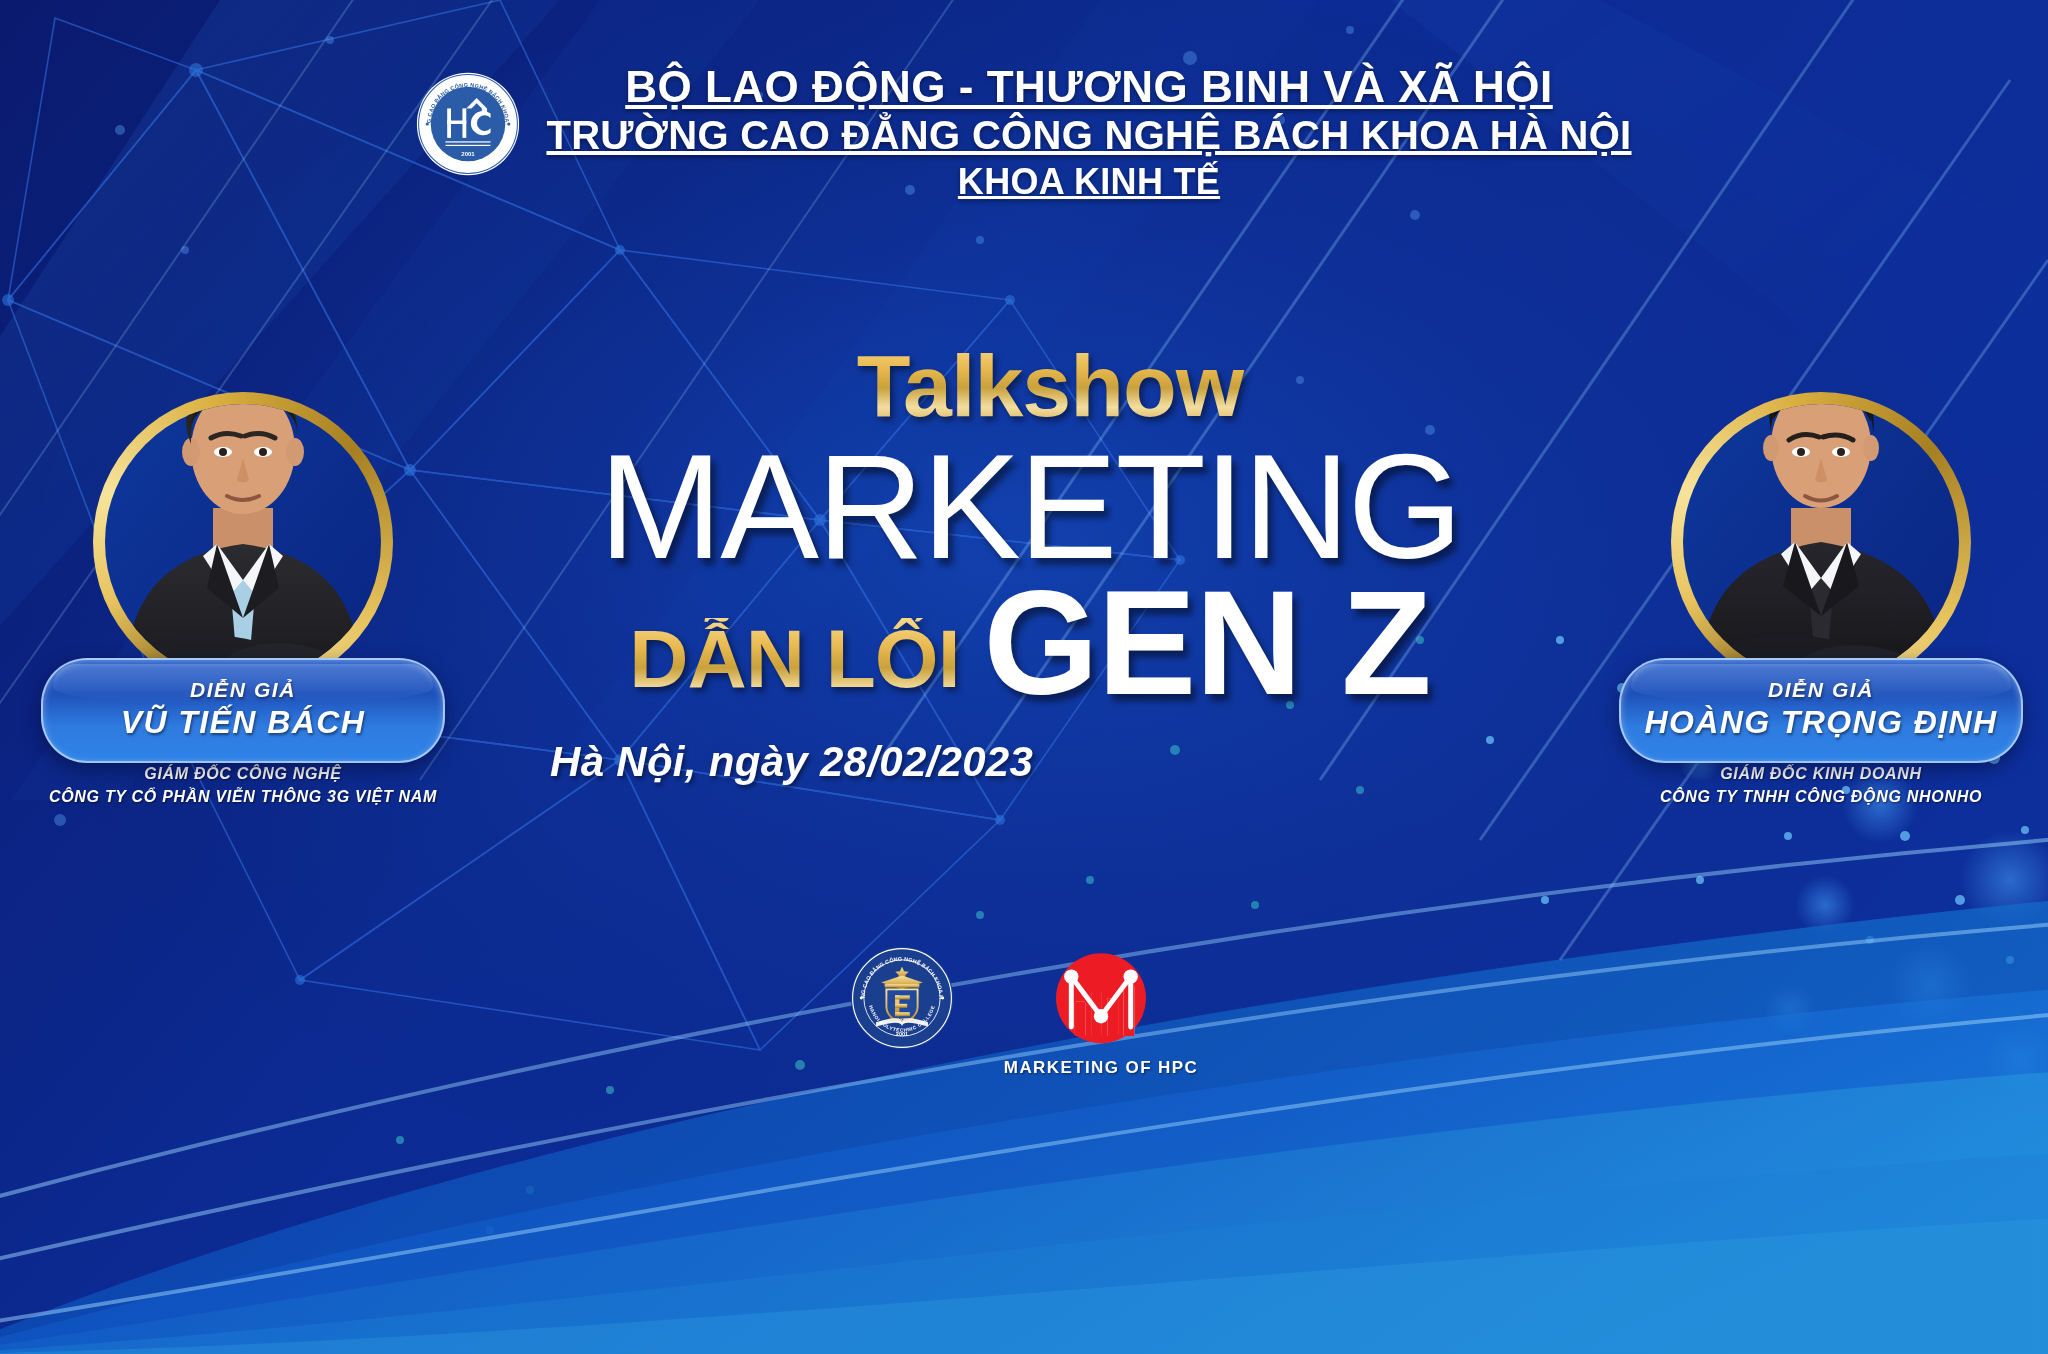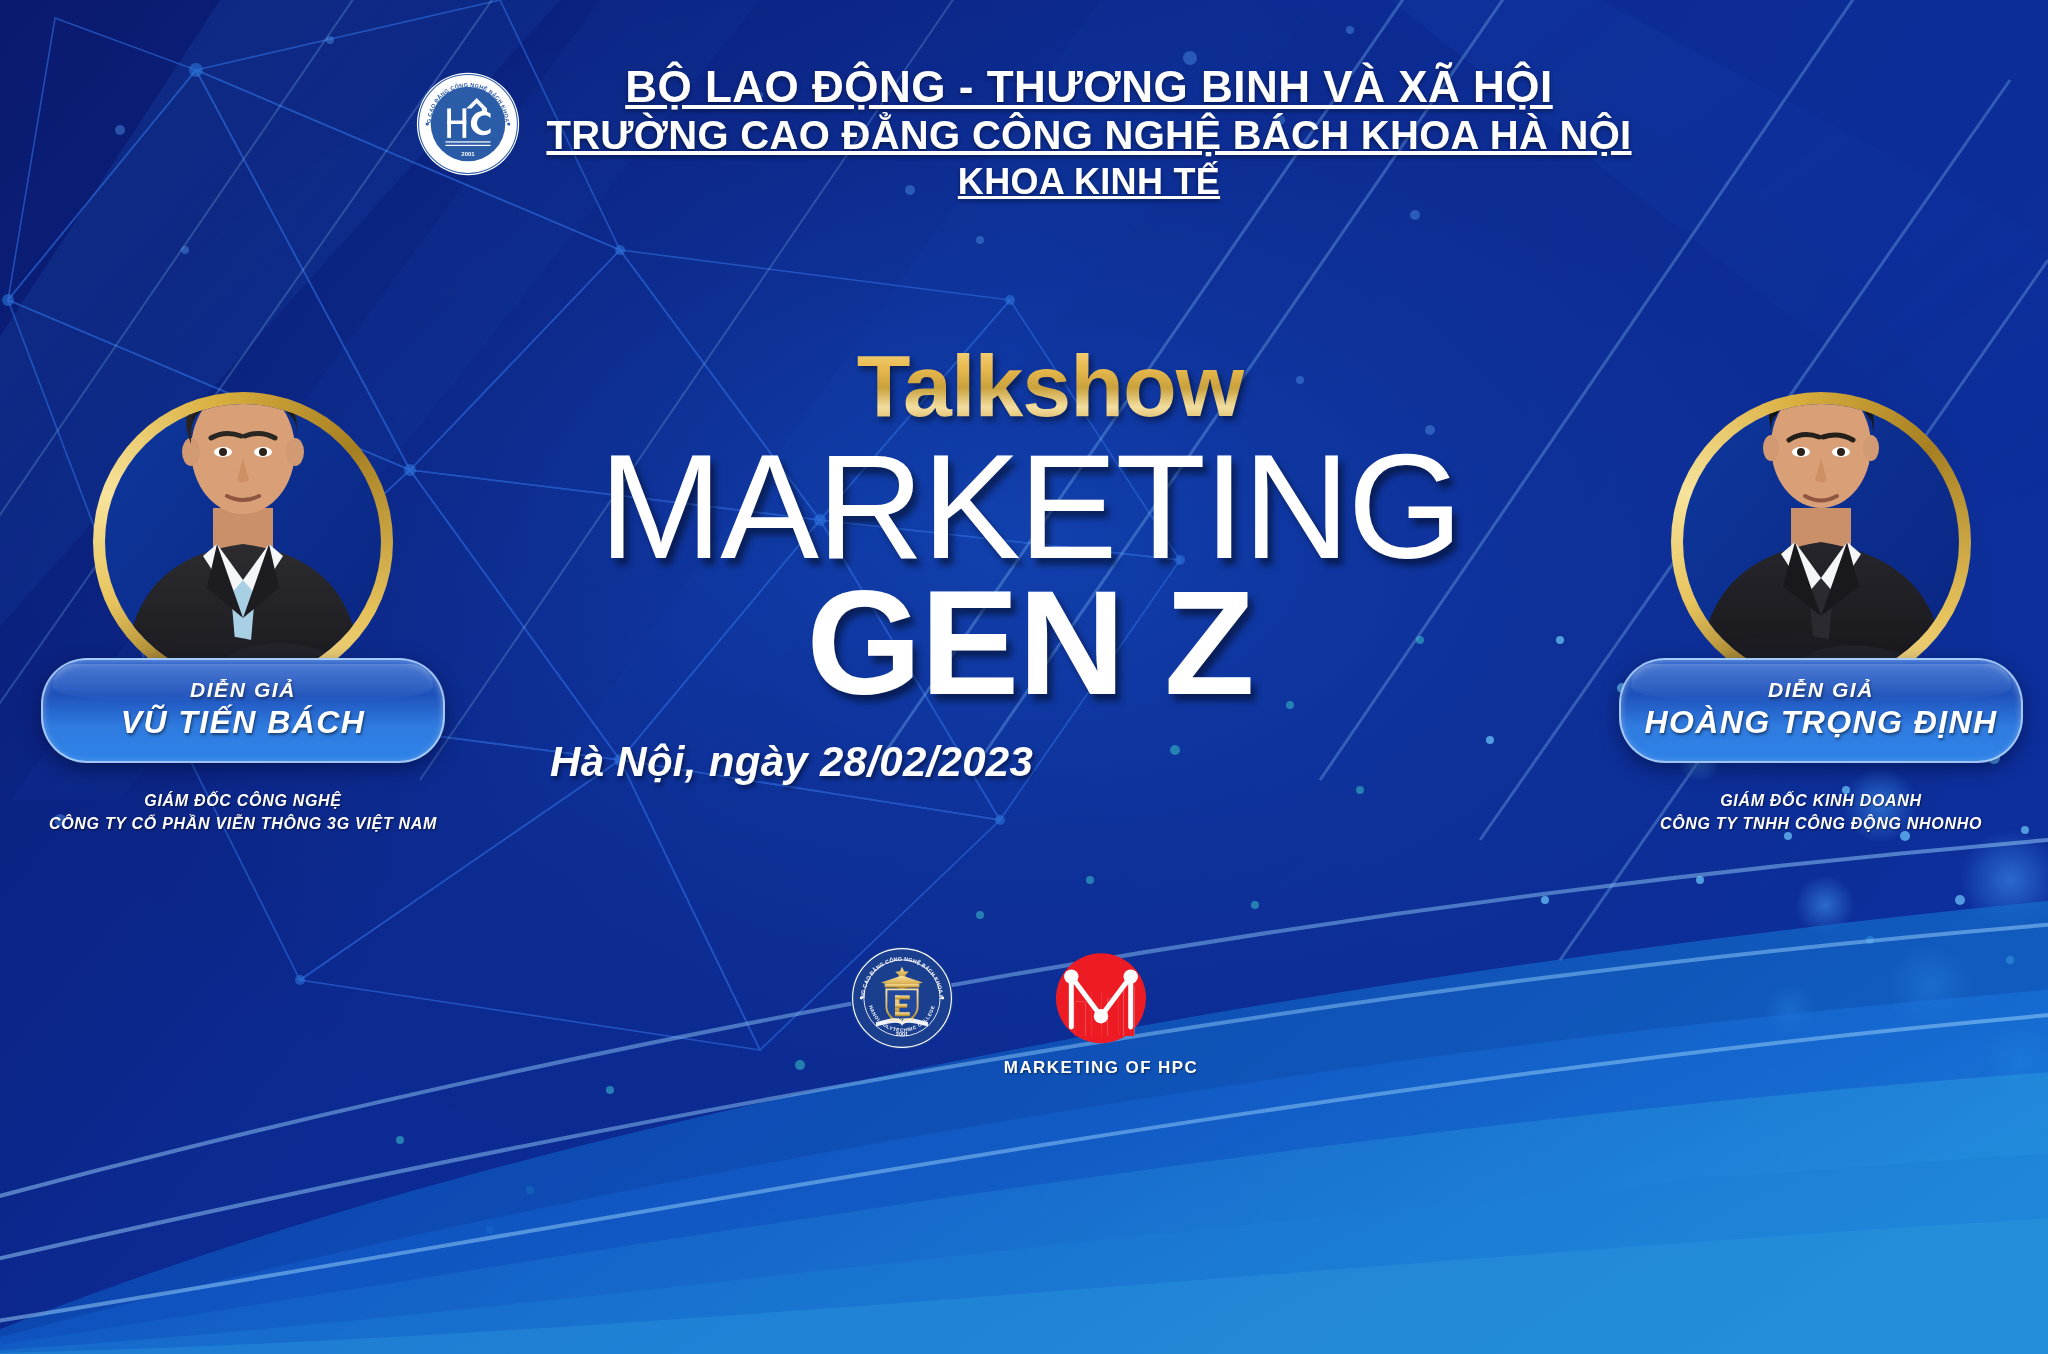--- a/index.html
+++ b/index.html
@@ -69,21 +69,21 @@
     border:2px solid rgba(190,220,255,.82);
     box-shadow:0 6px 18px rgba(0,10,50,.5), inset 0 2px 7px rgba(255,255,255,.34);
   }
   .badge::after{content:"";position:absolute;left:10px;right:10px;top:4px;height:38%;
     border-radius:40px 40px 50% 50%/40px 40px 26px 26px;
     background:linear-gradient(180deg,rgba(255,255,255,.2),rgba(255,255,255,0));}
   .badge-role { position:relative; color:#fff; font-size:21px; font-weight:bold; font-style:italic;
                 letter-spacing:1.6px; line-height:1.25; text-shadow:1px 2px 3px rgba(0,0,0,.5); }
   .badge-name { position:relative; color:#fff; font-size:32px; font-weight:bold; font-style:italic;
                 letter-spacing:1.4px; line-height:1.22; text-shadow:1px 2px 3px rgba(0,0,0,.5); white-space:nowrap; }
-  .sp-sub { margin-top:27px; color:#fff; font-size:16px; font-weight:bold; font-style:italic;
+  .sp-sub { margin-top:0; color:#fff; font-size:16px; font-weight:bold; font-style:italic;
             letter-spacing:.7px; line-height:1.42; text-shadow:1px 1px 2px rgba(0,0,0,.5); }
 
   
   .footer { position:absolute; left:0; right:0; top:946px; z-index:6;
             display:flex; justify-content:center; align-items:flex-start; gap:50px; }
   .foot-seal { width:104px; height:104px; }
   .mkt-logo { text-align:center; }
   .mkt-mark { width:108px; height:108px; margin:0 auto; }
   .mkt-label { color:#fff; font-size:17px; font-weight:bold; letter-spacing:1.4px;
                text-shadow:1px 1px 2px rgba(0,0,0,.5); }
@@ -297,20 +297,21 @@
       <div class="h-l1">BỘ LAO ĐỘNG - THƯƠNG BINH VÀ XÃ HỘI</div>
       <div class="h-l2">TRƯỜNG CAO ĐẲNG CÔNG NGHỆ BÁCH KHOA HÀ NỘI</div>
       <div class="h-l3">KHOA KINH TẾ</div>
     </div>
   </div>
 
   <div class="center">
     <div class="talkshow gold">Talkshow</div>
     <div class="marketing">MARKETING</div>
     <div class="row2">
+      <div class="danloi gold">DẪN LỐI</div>
       <div class="genz">GEN Z</div>
     </div>
     <div class="datetext">Hà Nội, ngày 28/02/2023</div>
   </div>
 
   <div class="speaker sp-left">
     <div class="portrait-wrap">
       <div class="portrait-ring"></div>
       <div class="portrait-inner">
         <svg class="portrait-photo" viewBox="0 0 312 400">

